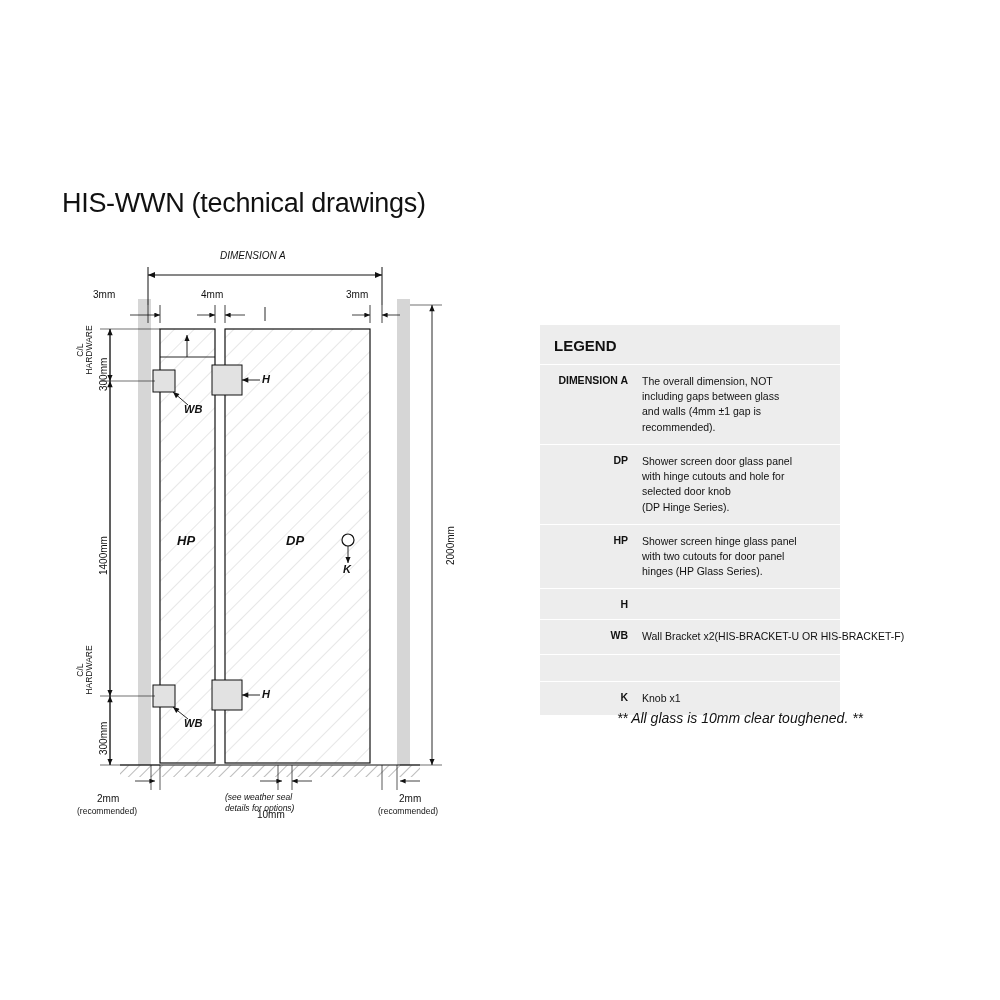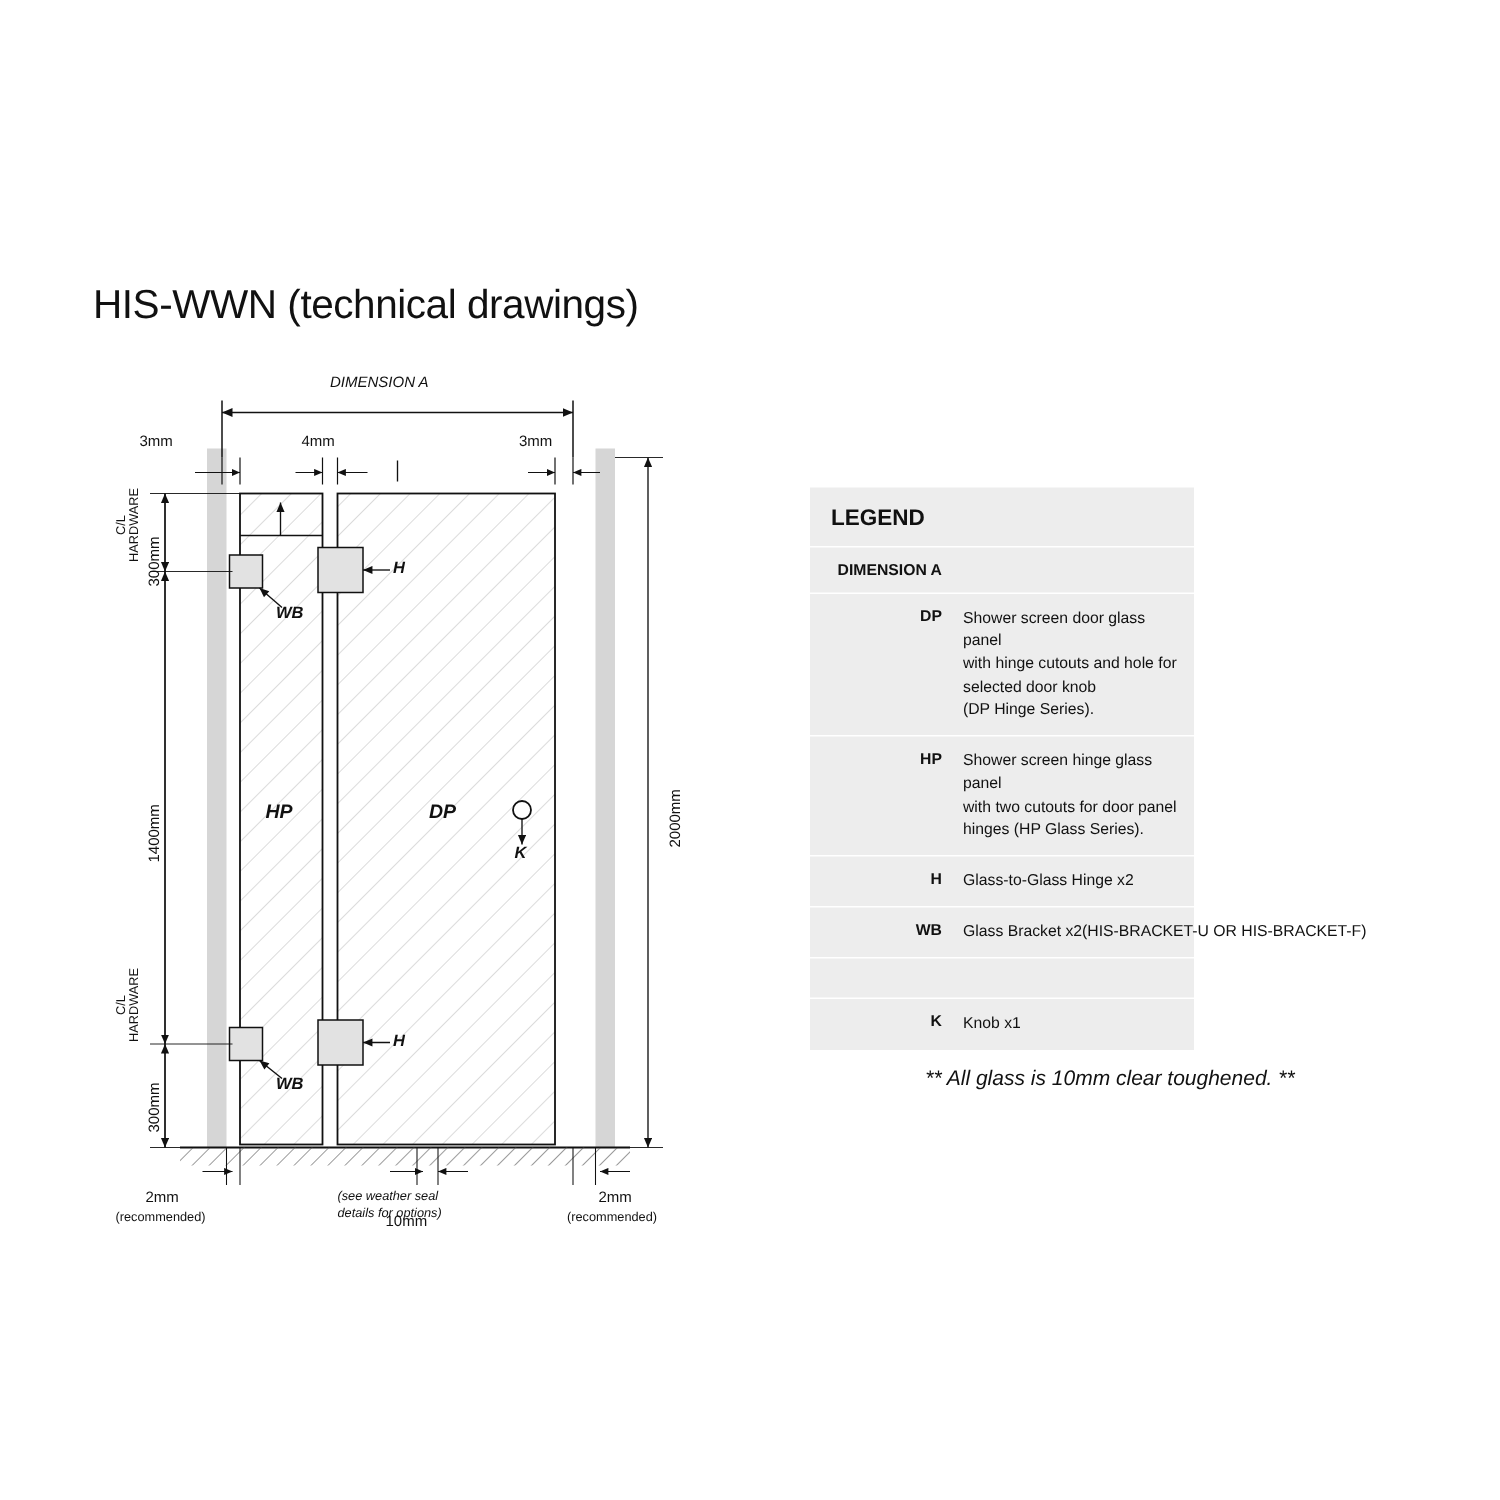--- a/index.html
+++ b/index.html
@@ -49,21 +49,21 @@
   .lbl.vert {
     transform-origin: 0 0;
     transform: rotate(-90deg);
   }
 
   
   #legend {
     position: absolute;
     left: 540px;
     top: 325px;
-    width: 256px;
+    width: 300px;
     background: #ededed;
   }
   #legend .legend-title {
     font-size: 15px;
     font-weight: bold;
     padding: 12px 14px 10px 14px;
     border-bottom: 1px solid #ffffff;
   }
   .legend-row {
     display: flex;
@@ -242,45 +242,48 @@
 
   <div class="lbl" style="left:339px; top:548px;">2mm</div>
   <div class="lbl sm" style="left:318px; top:561px;">(recommended)</div>
 </div>
 
 <div id="legend">
   <div class="legend-title">LEGEND</div>
 
   <div class="legend-row">
     <div class="key">DIMENSION A</div>
+    <div class="val">The overall dimension, NOT
+including gaps between glass
+and walls (4mm ±1 gap is
+recommended).</div>
   </div>
 
   <div class="legend-row">
     <div class="key">DP</div>
     <div class="val">Shower screen door glass panel
 with hinge cutouts and hole for
 selected door knob
 (DP Hinge Series).</div>
   </div>
 
   <div class="legend-row">
     <div class="key">HP</div>
     <div class="val">Shower screen hinge glass panel
 with two cutouts for door panel
 hinges (HP Glass Series).</div>
   </div>
 
   <div class="legend-row">
     <div class="key">H</div>
-    <div class="val">Glass-to-Glass Hinge x2</div>
   </div>
 
   <div class="legend-row wide">
     <div class="key">WB</div>
-    <div class="val">Glass Bracket x2(HIS-BRACKET-U OR HIS-BRACKET-F)</div>
+    <div class="val">Wall Bracket x2(HIS-BRACKET-U OR HIS-BRACKET-F)</div>
   </div>
 
   <div class="legend-row spacer">
     <div class="key"></div>
     <div class="val"></div>
   </div>
 
   <div class="legend-row">
     <div class="key">K</div>
     <div class="val">Knob x1</div>

